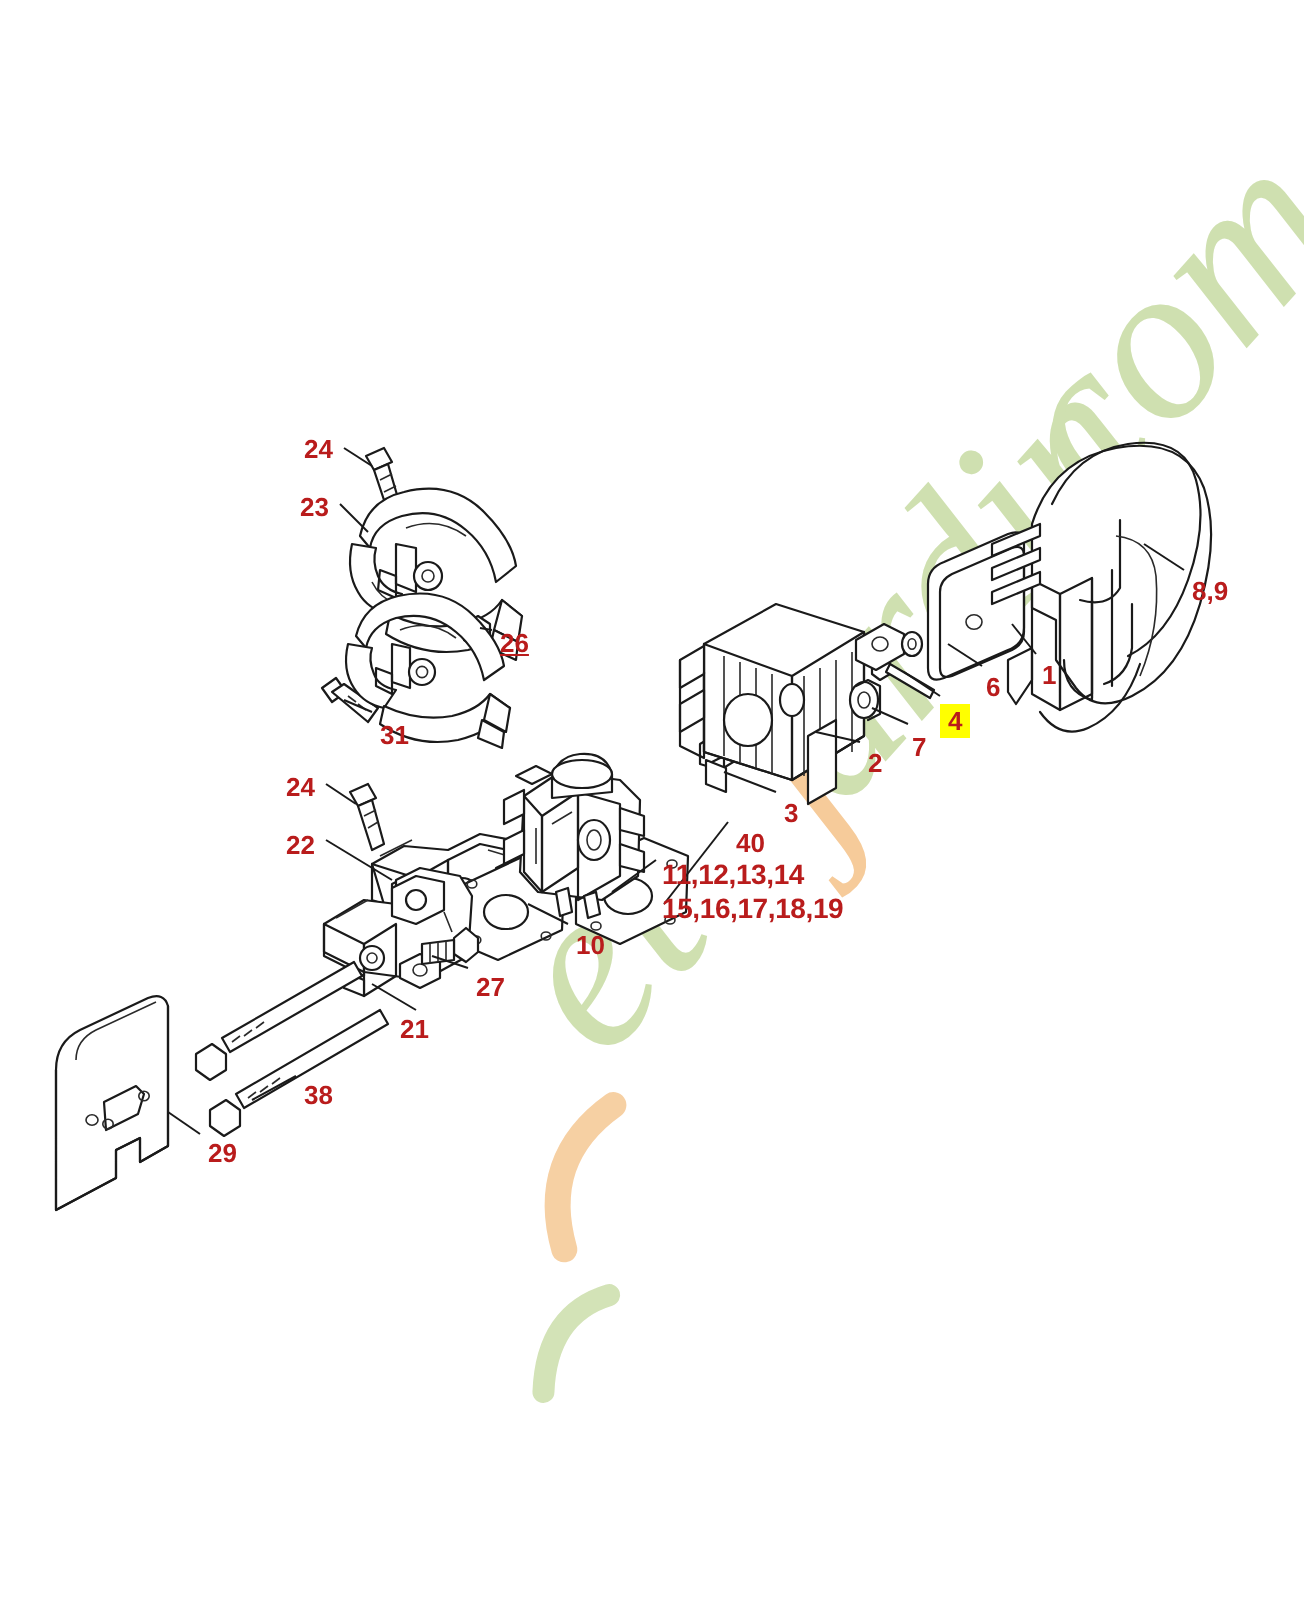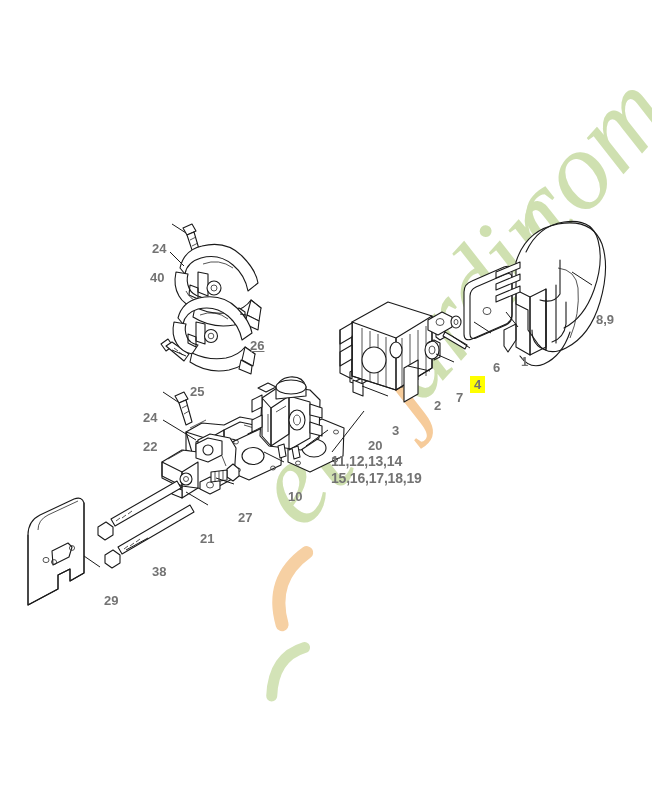--- a/index.html
+++ b/index.html
@@ -3,21 +3,21 @@
 <meta charset="utf-8">
 <style>
   html,body{margin:0;padding:0;background:#ffffff;}
   body{width:652px;height:800px;position:relative;overflow:hidden;
        font-family:"Liberation Sans", sans-serif;}
   #diagram-root{position:absolute;inset:0;width:652px;height:800px;background:#ffffff;}
   #wm-layer{position:absolute;inset:0;width:652px;height:800px;pointer-events:none;}
   #parts-layer{position:absolute;inset:0;width:652px;height:800px;}
   #labels-layer{position:absolute;inset:0;width:652px;height:800px;}
   .lbl{position:absolute;font-family:"Liberation Sans", sans-serif;font-weight:bold;
-       font-size:13px;color:#737373;white-space:nowrap;line-height:1;margin-top:24px;}
+       font-size:13px;color:#b91c1c;white-space:nowrap;line-height:1;}
   .lbl.hl{background:#ffff00;padding:2px 4px;}
   .lbl.multi{font-size:14px;letter-spacing:-0.2px;}
   svg{display:block;}
   .ln{fill:none;stroke:#1a1a1a;stroke-width:1;}
   .pt{fill:none;stroke:#1a1a1a;stroke-width:1.1;stroke-linejoin:round;stroke-linecap:round;}
   .ptf{fill:#ffffff;stroke:#1a1a1a;stroke-width:1.1;stroke-linejoin:round;stroke-linecap:round;}
   .thin{fill:none;stroke:#2a2a2a;stroke-width:0.8;}
 </style>
 </head>
 <body>
@@ -282,31 +282,31 @@
     <path class="ln" d="M454,362 L436,354"></path>
     <path class="ln" d="M470,348 L452,336"></path>
     <path class="ln" d="M491,333 L474,322"></path>
     <path class="ln" d="M518,327 L506,312"></path>
     <path class="ln" d="M592,285 L572,272"></path>
     <path class="ln" d="M328,430 L306,446"></path>
   </svg>
 
   <div id="labels-layer">
       <div class="lbl" style="left: 152px; top: 218px;">24</div>
-      <div class="lbl" style="left: 150px; top: 247px;">40</div>
+      <div class="lbl" style="left: 150px; top: 247px;">23</div>
       <div class="lbl" style="left: 250px; top: 315px; text-decoration: underline;">26</div>
-      <div class="lbl" style="left: 190px; top: 361px;">25</div>
+      <div class="lbl" style="left: 190px; top: 361px;">31</div>
       <div class="lbl" style="left: 143px; top: 387px;">24</div>
       <div class="lbl" style="left: 143px; top: 416px;">22</div>
       <div class="lbl" style="left: 238px; top: 487px;">27</div>
       <div class="lbl" style="left: 200px; top: 508px;">21</div>
       <div class="lbl" style="left: 152px; top: 541px;">38</div>
       <div class="lbl" style="left: 104px; top: 570px;">29</div>
       <div class="lbl" style="left: 288px; top: 466px;">10</div>
-      <div class="lbl" style="left: 368px; top: 415px;">20</div>
+      <div class="lbl" style="left: 368px; top: 415px;">40</div>
       <div class="lbl" style="left: 392px; top: 400px;">3</div>
       <div class="lbl" style="left: 434px; top: 375px;">2</div>
       <div class="lbl" style="left: 456px; top: 367px;">7</div>
       <div class="lbl hl" style="left: 470px; top: 352px; background: rgb(255, 255, 0);">4</div>
       <div class="lbl" style="left: 493px; top: 337px;">6</div>
       <div class="lbl" style="left: 521px; top: 331px;">1</div>
       <div class="lbl" style="left: 596px; top: 289px; text-align: center;">8,9</div>
       <div class="lbl multi" style="left: 331px; top: 430px;">11,12,13,14</div>
       <div class="lbl multi" style="left: 331px; top: 447px; text-align: right;">15,16,17,18,19</div>
     </div>

